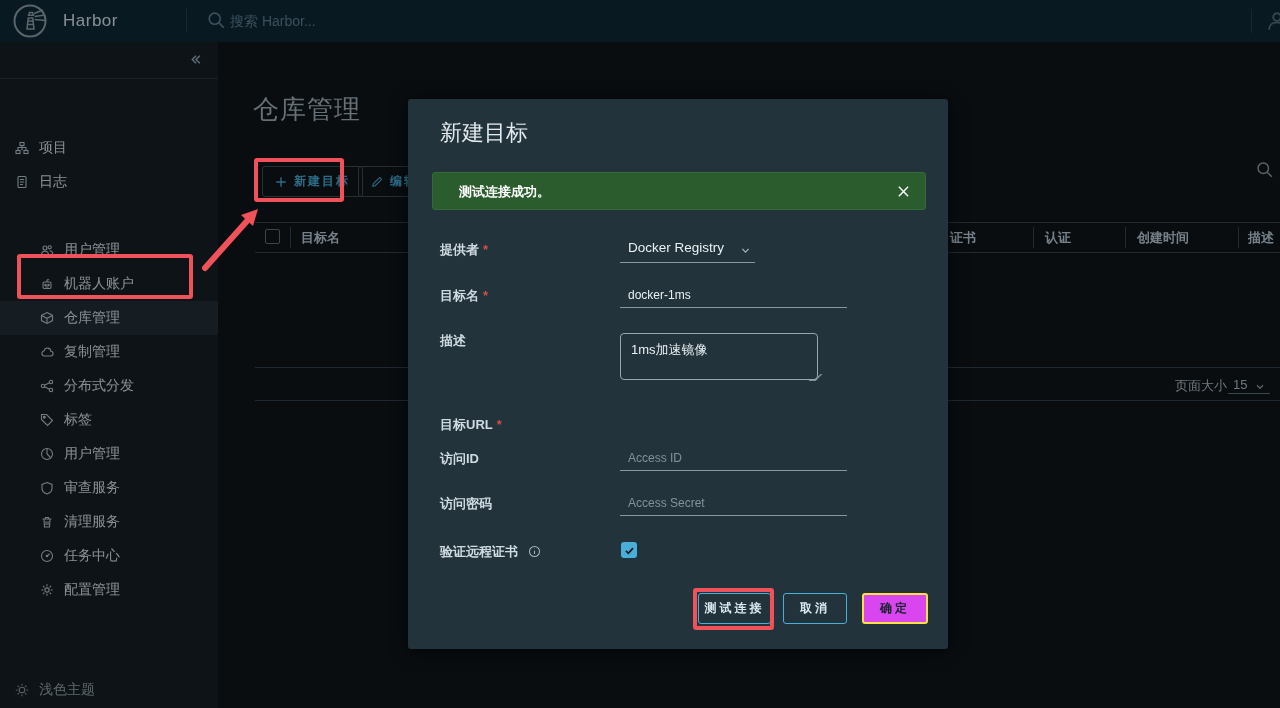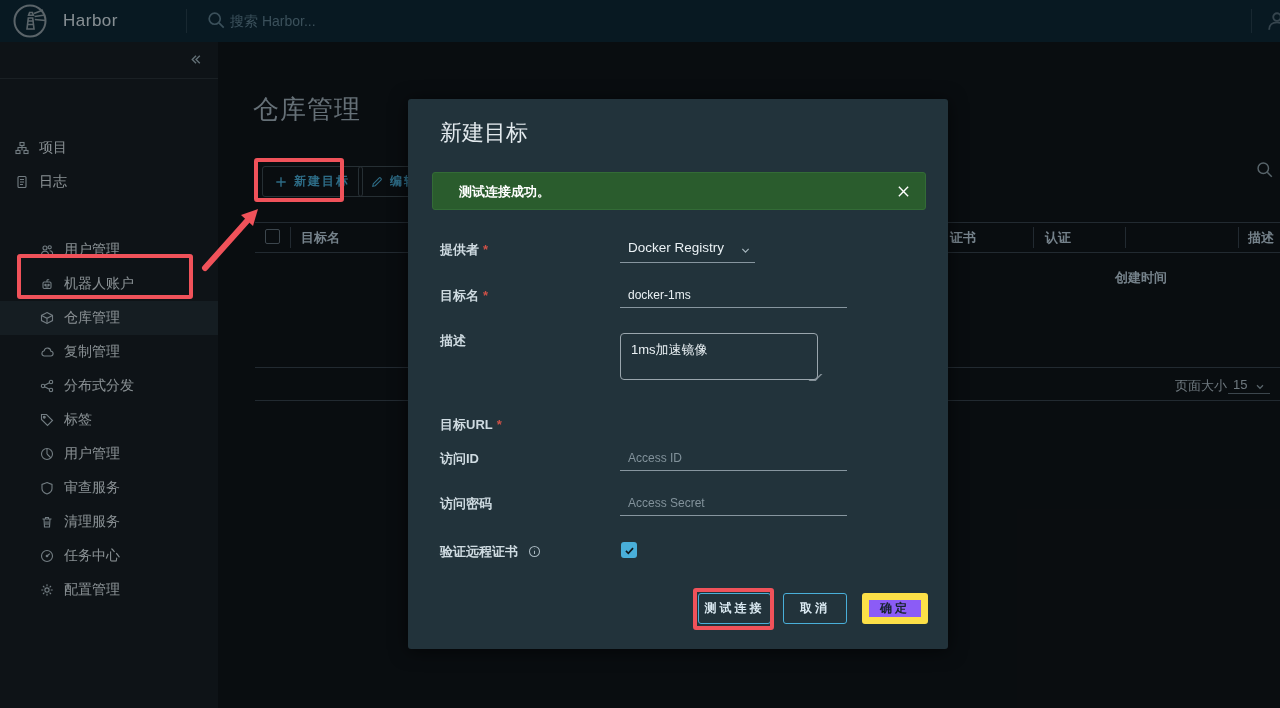--- a/index.html
+++ b/index.html
@@ -73,21 +73,21 @@
            border:1px solid #9aa6ad; border-radius:4px; color:#eaf1f4; font-size:13px; padding:7px 10px;
            font-family:inherit; resize:none; outline:none; }
   .ta-grip { position:absolute; left:404px; top:275px; width:7px; height:7px;
            border-right:2px solid #9aa6ad; border-bottom:2px solid #9aa6ad; transform:skew(-45deg) ; opacity:.8; }
   .info-icon { color:#a8b7bf; margin-left:6px; position:relative; top:2px; display:inline-block; }
   .m-checkbox { position:absolute; left:213px; top:443px; width:16px; height:16px; background:#49afd9;
            border-radius:3px; display:flex; align-items:center; justify-content:center; color:#10181d; cursor:pointer; }
   .m-btn { position:absolute; top:494px; height:31px; border-radius:3px; font-size:12px; font-weight:bold;
            letter-spacing:3px; font-family:inherit; cursor:pointer; display:flex; align-items:center; justify-content:center; }
   .m-btn.outline { background:transparent; border:1px solid #49afd9; color:#dcebf3; }
-  .m-btn.primary { background:#8b5cf6; border:7px solid #fde047; color:#15232b; }
+  .m-btn.primary { background:#d946ef; border:2px solid #fde047; color:#15232b; }
 
   
   .anno { position:absolute; border:4px solid #f0525a; border-radius:3px; z-index:40; pointer-events:none; }
   .anno-arrow { position:absolute; z-index:40; pointer-events:none; }
 </style>
 </head>
 <body>
 
 <div class="screen">
 
@@ -245,20 +245,29 @@
     <div class="sitem sub" style="top:531px">
       <span class="sicon">
           <svg width="14" height="14" viewBox="0 0 14 14" fill="none" stroke="currentColor" stroke-width="1.1">
             <circle cx="7" cy="7" r="2.1"></circle>
             <path d="M7 1.3v2M7 10.7v2M1.3 7h2M10.7 7h2M3 3l1.4 1.4M9.6 9.6 11 11M11 3 9.6 4.4M4.4 9.6 3 11"></path>
           </svg>
         </span>
       <span>配置管理</span>
     </div>
 
+    <div class="theme-toggle">
+      <span class="sicon">
+          <svg width="14" height="14" viewBox="0 0 14 14" fill="none" stroke="currentColor" stroke-width="1.1">
+            <circle cx="7" cy="7" r="2.8"></circle>
+            <path d="M7 .8v1.8M7 11.4v1.8M.8 7h1.8M11.4 7h1.8M2.6 2.6 3.9 3.9M10.1 10.1l1.3 1.3M11.4 2.6 10.1 3.9M3.9 10.1 2.6 11.4"></path>
+          </svg>
+        </span>
+      <span>浅色主题</span>
+    </div>
   </div>
 
   <div class="content">
     <div class="page-title">仓库管理</div>
 
     <button class="btn-ghost" style="left:44px; top:124px;">
       <span>
           <svg width="12" height="12" viewBox="0 0 14 14" fill="none" stroke="currentColor" stroke-width="1.6">
             <path d="M7 1.5v11M1.5 7h11"></path>
           </svg>
@@ -283,21 +292,21 @@
 
     <div class="hline" style="left:37px; top:180px; width:1025px;"></div>
     <div class="hline" style="left:37px; top:210px; width:1025px;"></div>
     <div class="tbl-checkbox"></div>
     <div class="vsep" style="left:72px;"></div>
     <div class="th-label" style="left:83px;">目标名</div>
     <div class="th-label" style="left:732px;">证书</div>
     <div class="vsep" style="left:815px;"></div>
     <div class="th-label" style="left:827px;">认证</div>
     <div class="vsep" style="left:907px;"></div>
-    <div class="th-label" style="left:897px;margin-top:40px;">创建时间</div>
+    <div class="th-label" style="left:919px;">创建时间</div>
     <div class="vsep" style="left:1020px;"></div>
     <div class="th-label" style="left:1030px;">描述</div>
 
     <div class="hline" style="left:37px; top:325px; width:1025px;"></div>
     <div class="pgsize-label">页面大小</div>
     <div class="pgsize-value">15</div>
     <div class="pgsize-caret">
         <svg width="12" height="12" viewBox="0 0 14 14" fill="none" stroke="currentColor" stroke-width="1.4">
           <path d="m3.5 5 3.5 3.5L10.5 5"></path>
         </svg>

